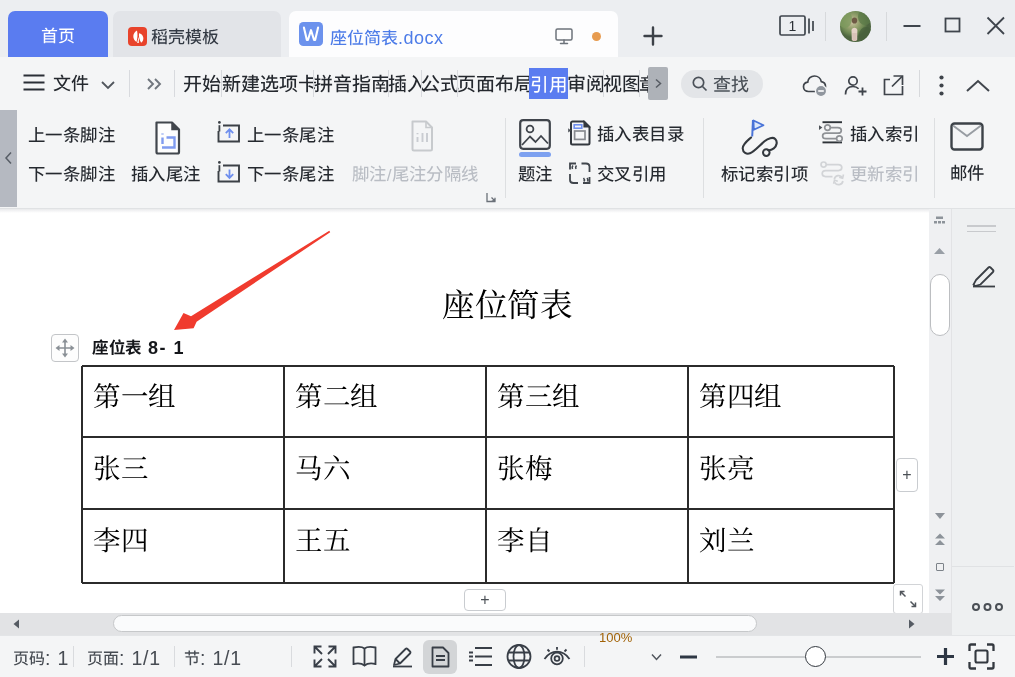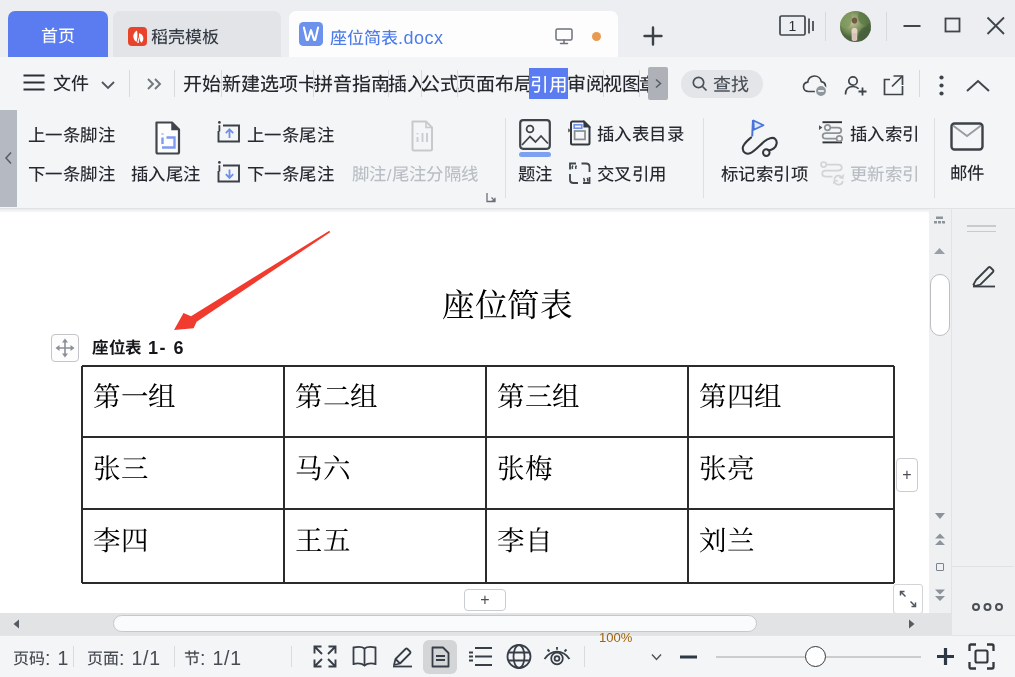--- a/index.html
+++ b/index.html
@@ -478,21 +478,21 @@
     <path d="M10 0.5 L13 4.5 H7 Z M10 19.5 L7 15.5 H13 Z M0.5 10 L4.5 7 V13 Z M19.5 10 L15.5 13 V7 Z"></path>
     <path d="M10 3 L10 17 M3 10 L17 10" stroke="#8a9096" stroke-width="1.6"></path>
   </svg>
 
 <span class="abs" style="left:92px;top:338px;color:#14161a;font-weight:bold;font-size:16.5px"><svg class="cg" style="width:16.5px;height:16.5px" viewBox="0 0 1000 1000">
       <path d="M529 265H644V894H529ZM274 641H909V744H274ZM211 843H964V946H211ZM342 278 451 290Q436 394 398 475Q360 556 299 608Q290 599 273 586Q257 573 240 561Q222 549 210 542Q268 499 300 430Q332 362 342 278ZM333 447 397 376Q421 395 448 420Q474 444 498 468Q522 492 536 511L470 591Q456 572 433 547Q410 521 384 495Q358 469 333 447ZM754 278 861 292Q844 393 804 472Q764 551 702 602Q694 593 678 580Q662 567 646 554Q629 541 618 533Q675 492 708 426Q742 360 754 278ZM722 447 786 378Q815 400 849 428Q883 456 914 483Q946 509 966 530L899 609Q880 587 849 558Q819 530 785 500Q752 471 722 447ZM165 122H957V233H165ZM102 122H219V395Q219 456 215 529Q212 603 201 680Q191 758 171 830Q151 903 119 962Q108 951 89 938Q71 925 51 913Q31 901 17 895Q47 841 64 777Q81 714 89 646Q97 579 99 514Q102 449 102 394ZM460 54 575 18Q599 50 619 90Q639 129 650 158L528 201Q521 171 501 129Q481 88 460 54Z"></path>
     </svg><svg class="cg" style="width:16.5px;height:16.5px" viewBox="0 0 1000 1000">
       <path d="M363 199H922V315H363ZM421 372 530 347Q541 396 552 452Q563 507 572 561Q581 616 588 665Q595 714 599 753L481 786Q478 747 472 697Q466 646 458 590Q450 534 441 478Q431 422 421 372ZM757 343 883 363Q873 426 860 493Q847 560 832 626Q818 691 803 750Q788 809 773 856L670 835Q683 786 696 725Q710 664 721 598Q733 531 743 466Q752 401 757 343ZM326 814H956V930H326ZM553 44 667 16Q681 52 696 95Q710 137 718 169L599 203Q593 171 580 126Q566 81 553 44ZM259 34 372 70Q339 154 296 240Q252 325 200 401Q149 478 94 535Q89 520 78 497Q66 473 53 449Q40 425 30 410Q76 364 118 304Q161 244 197 175Q233 106 259 34ZM158 311 278 190 279 191V968H158Z"></path>
     </svg><svg class="cg" style="width:16.5px;height:16.5px" viewBox="0 0 1000 1000">
       <path d="M99 103H908V204H99ZM149 257H869V352H149ZM56 408H942V510H56ZM437 30H558V489H437ZM420 434 525 482Q486 528 438 571Q389 614 333 651Q277 689 218 719Q159 750 99 772Q91 758 77 740Q64 722 49 704Q34 687 21 675Q78 657 135 632Q193 606 247 574Q300 543 345 507Q389 471 420 434ZM589 470Q619 559 672 633Q724 707 801 760Q877 813 977 841Q964 853 949 872Q934 890 921 910Q908 929 898 946Q791 909 711 846Q631 783 575 695Q519 607 481 496ZM830 529 930 603Q875 643 814 682Q753 720 702 746L625 682Q658 662 696 636Q733 610 769 582Q804 554 830 529ZM235 969 223 866 272 827 577 743Q579 768 586 800Q592 831 597 850Q490 882 424 902Q357 923 320 935Q283 947 264 954Q246 962 235 969ZM235 969Q232 954 224 934Q215 914 205 894Q195 875 185 863Q202 853 219 834Q236 815 236 783V605H361V865Q361 865 348 872Q336 879 317 891Q298 903 279 916Q261 930 248 944Q235 957 235 969Z"></path>
-    </svg><span style="font-size:18px;letter-spacing:1.5px"> 1- 6</span></span>
+    </svg><span style="font-size:18px;letter-spacing:1.5px"> 8- 1</span></span>
 
 <svg class="ico" style="left:80px;top:364px" width="816" height="221" viewBox="0 0 816 221" shape-rendering="crispEdges">
     <g stroke="#2b2b2b" stroke-width="1.6">
       <path d="M2 2 H814 M2 73 H814 M2 145 H814 M2 219 H814"></path>
       <path d="M2 2 V219 M204 2 V219 M406 2 V219 M608 2 V219 M814 2 V219"></path>
     </g>
   </svg>
 
 <span class="abs" style="left:93px;top:382px;color:#000"><svg class="cg" style="width:27.5px;height:27.5px" viewBox="0 0 1000 1000">
       <path d="M876 101Q876 101 885 108Q893 115 906 125Q920 136 934 148Q949 160 960 172Q956 188 935 188H576V158H831ZM445 107Q445 107 458 118Q471 128 488 143Q506 159 520 173Q516 189 495 189H185V159H404ZM673 172Q717 184 743 201Q769 217 780 236Q791 254 790 270Q790 287 781 297Q773 307 759 308Q745 309 730 297Q727 266 706 233Q686 200 662 179ZM690 73Q687 81 678 87Q669 92 653 91Q622 160 580 220Q537 280 490 320L476 309Q509 261 541 189Q572 116 592 40ZM268 173Q312 188 337 208Q363 227 373 246Q383 265 382 282Q381 298 372 308Q364 318 350 319Q337 319 323 307Q321 275 300 239Q280 203 257 180ZM303 73Q299 81 289 86Q280 91 264 90Q224 176 168 246Q112 316 51 362L38 351Q70 315 101 265Q133 216 160 158Q188 100 207 39ZM264 491H238L246 485Q242 508 235 542Q228 576 219 611Q210 645 204 669H213L181 702L110 647Q121 640 138 634Q154 627 167 625L143 660Q148 642 154 616Q160 590 167 560Q173 531 179 502Q184 474 187 453ZM522 657Q445 753 322 825Q199 898 52 944L42 926Q126 893 201 848Q276 803 339 750Q401 697 445 641H522ZM533 934Q533 938 518 947Q503 955 478 955H467V342H533ZM857 641V671H176L184 641ZM805 491V520H211L219 491ZM812 641 849 604 923 664Q918 670 908 673Q899 676 884 678Q876 761 859 814Q841 866 812 886Q795 898 771 904Q747 911 719 911Q720 897 716 885Q713 873 703 866Q693 859 671 853Q649 846 623 843L624 826Q642 827 666 829Q690 831 711 832Q733 834 742 834Q754 834 761 832Q769 831 775 826Q789 814 802 766Q816 717 822 641ZM809 342V371H135L126 342ZM761 342 796 304 873 362Q869 367 859 373Q848 378 835 380V554Q835 557 826 562Q816 567 804 571Q792 575 780 575H770V342Z"></path>

